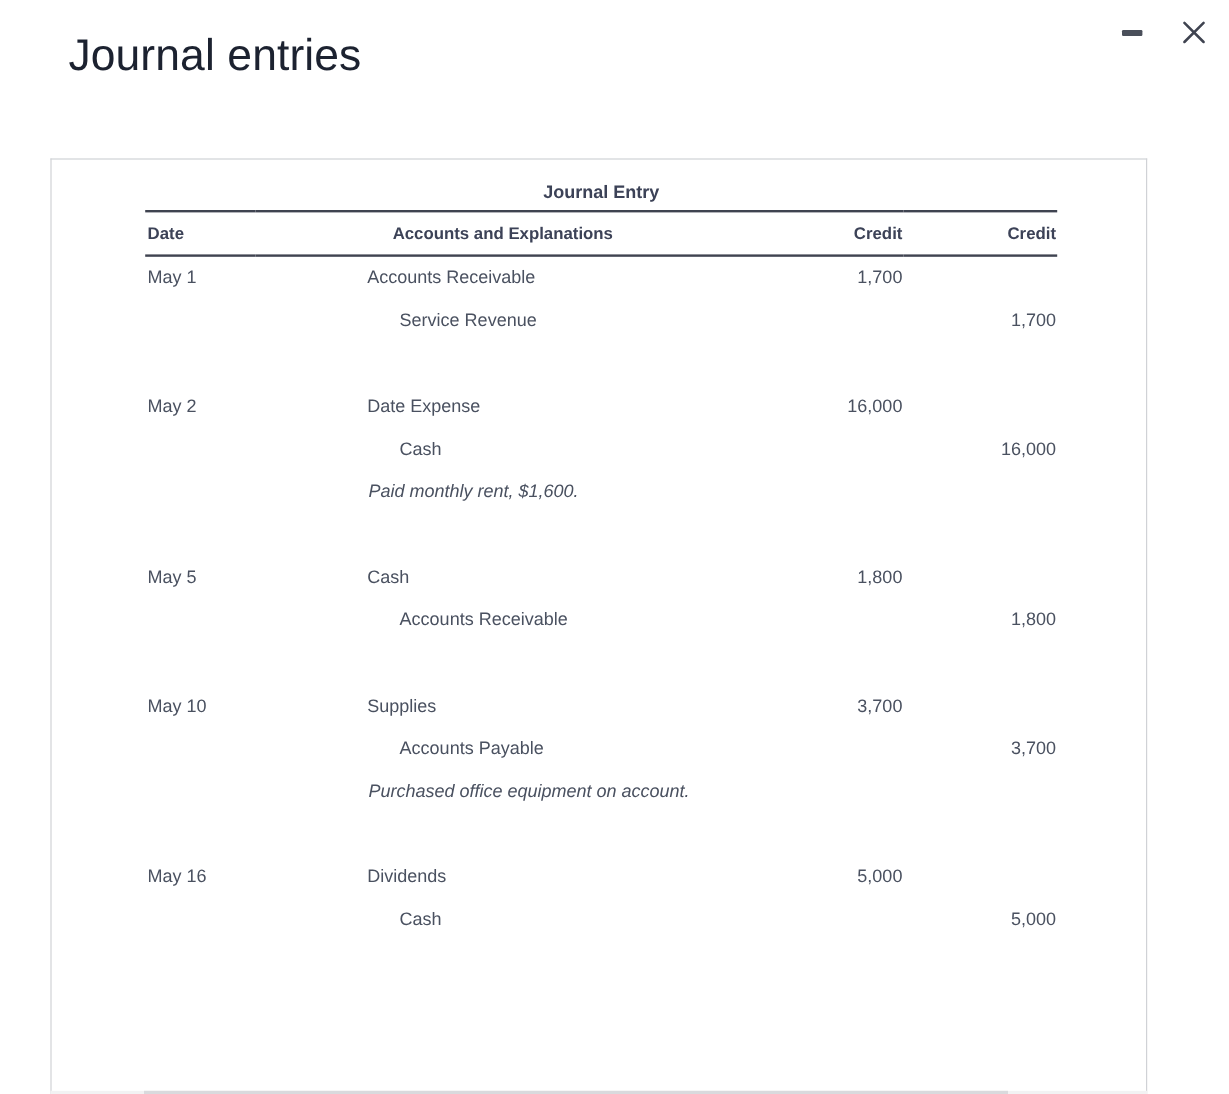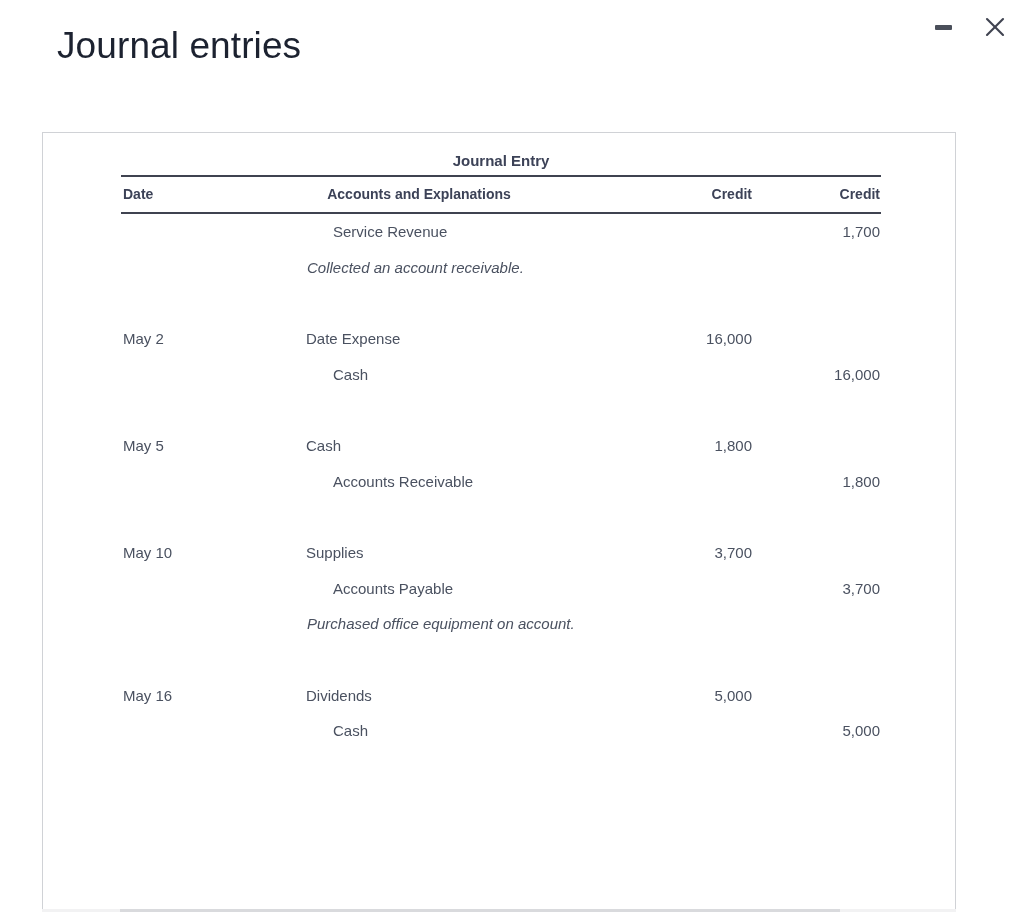--- a/index.html
+++ b/index.html
@@ -185,44 +185,50 @@
       <thead>
         <tr>
           <th class="h-date">Date</th>
           <th class="h-account">Accounts and Explanations</th>
           <th class="h-debit">Credit</th>
           <th class="h-credit">Credit</th>
         </tr>
       </thead>
       <tbody id="journal-body">
           <tr>
+            <td class="d-date">May 1</td>
+            <td class="d-account">Accounts Receivable</td>
+            <td class="d-debit">1,700</td>
+            <td class="d-credit"></td>
+          </tr>
+          <tr>
             <td class="d-date"></td>
             <td class="d-account indent">Service Revenue</td>
             <td class="d-debit"></td>
             <td class="d-credit">1,700</td>
-          </tr>
-          <tr>
-            <td class="d-date"></td>
-            <td class="d-account explanation" colspan="3">Collected an account receivable.</td>
           </tr>
           <tr class="spacer">
             <td colspan="4"></td>
           </tr>
           <tr>
             <td class="d-date">May 2</td>
             <td class="d-account">Date Expense</td>
             <td class="d-debit">16,000</td>
             <td class="d-credit"></td>
           </tr>
           <tr>
             <td class="d-date"></td>
             <td class="d-account indent">Cash</td>
             <td class="d-debit"></td>
             <td class="d-credit">16,000</td>
           </tr>
+          <tr>
+            <td class="d-date"></td>
+            <td class="d-account explanation" colspan="3">Paid monthly rent, $1,600.</td>
+          </tr>
           <tr class="spacer">
             <td colspan="4"></td>
           </tr>
           <tr>
             <td class="d-date">May 5</td>
             <td class="d-account">Cash</td>
             <td class="d-debit">1,800</td>
             <td class="d-credit"></td>
           </tr>
           <tr>

